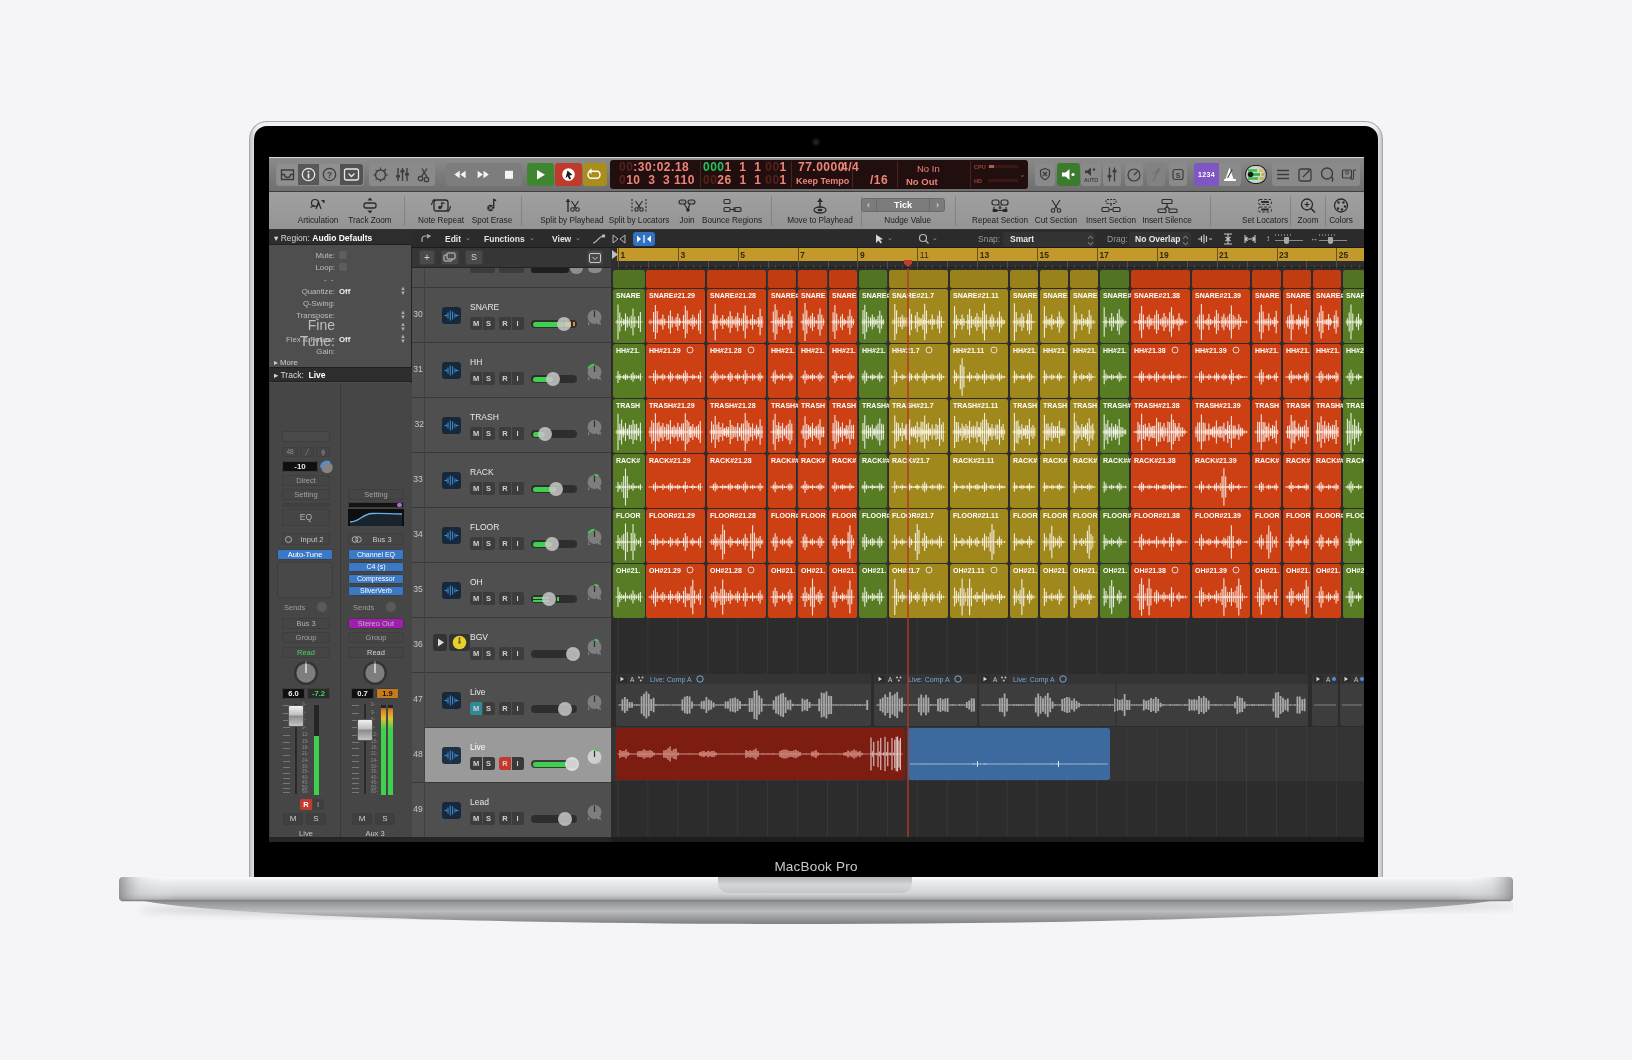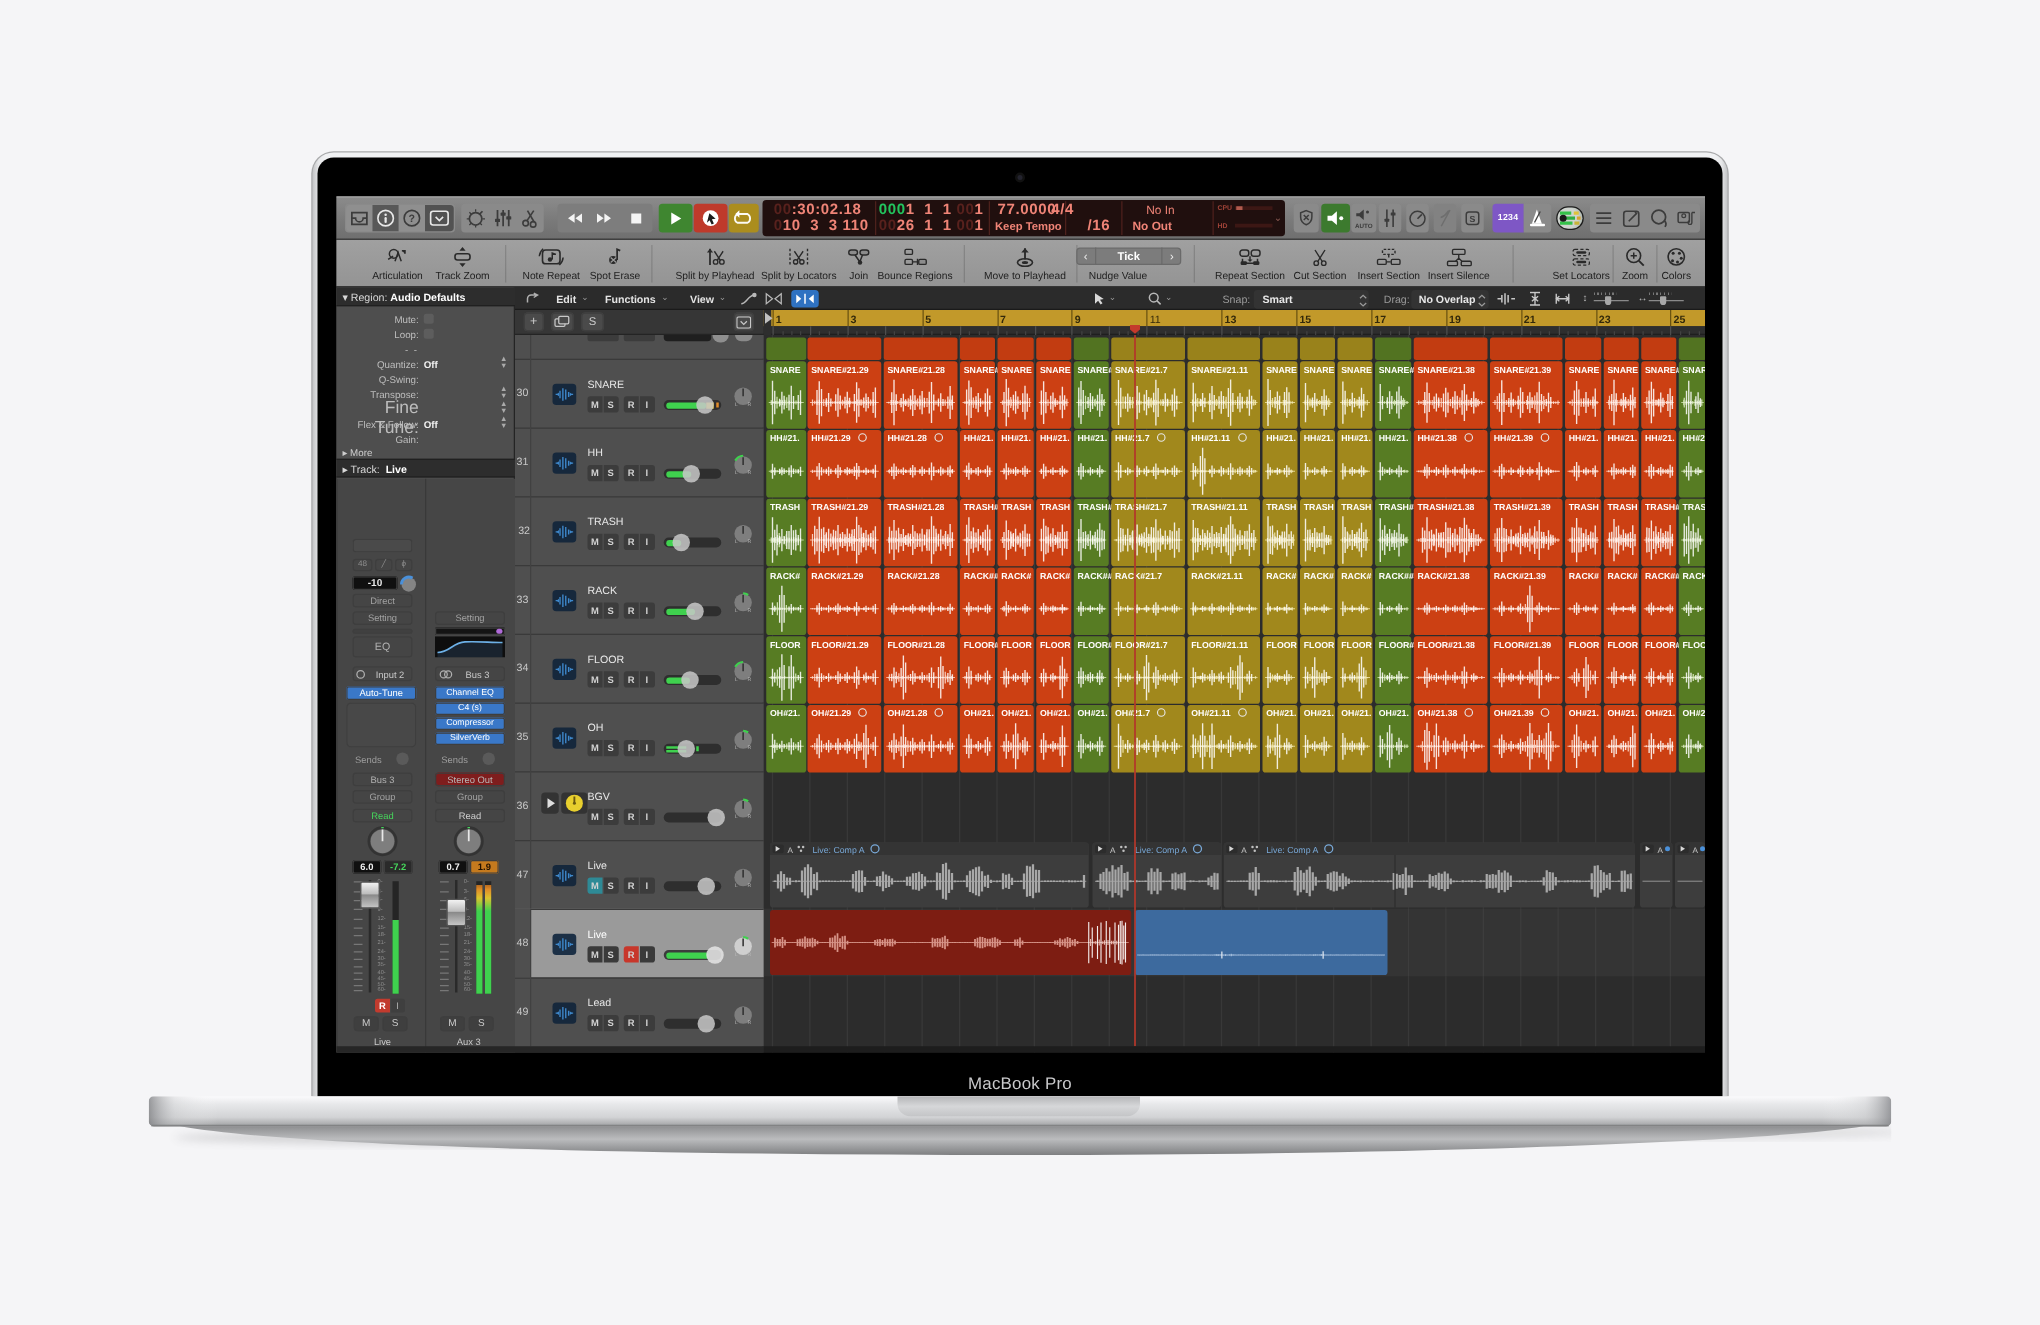--- a/index.html
+++ b/index.html
@@ -374,21 +374,21 @@
     <div class="abs" style="left:502px;top:39px;width:1px;height:30px;background:rgba(50,50,50,0.22);"></div>
     <div class="abs" style="left:592px;top:39px;width:1px;height:30px;background:rgba(50,50,50,0.22);"></div>
     <div class="abs" style="left:686px;top:39px;width:1px;height:30px;background:rgba(50,50,50,0.22);"></div>
     <div class="abs" style="left:941px;top:39px;width:1px;height:30px;background:rgba(50,50,50,0.22);"></div>
     <div class="abs" style="left:1021px;top:39px;width:1px;height:30px;background:rgba(50,50,50,0.22);"></div>
     <div class="abs" style="left:1056px;top:39px;width:1px;height:30px;background:rgba(50,50,50,0.22);"></div>
     <div class="abs" style="left:592px;top:41px;width:84px;height:14px;background:#7c7c7c;border:1px solid #6a6a6a;border-radius:3px;"></div>
     <div class="abs" style="left:592px;top:41px;width:16px;height:14px;border-right:1px solid #6a6a6a;color:#f0f0f0;font-size:9px;text-align:center;line-height:14px;">‹</div>
     <div class="abs" style="left:660px;top:41px;width:16px;height:14px;border-left:1px solid #6a6a6a;color:#f0f0f0;font-size:9px;text-align:center;line-height:14px;">›</div>
     <div class="abs" style="left:608px;top:41px;width:52px;text-align:center;font-size:9px;font-weight:bold;color:#fff;line-height:14px;">Tick</div>
-    <div class="abs" style="left:602px;top:59px;width:60px;text-align:left;font-size:8.2px;color:#1e1e1e;">Nudge Value</div>
+    <div class="abs" style="left:602px;top:59px;width:60px;text-align:right;font-size:8.2px;color:#1e1e1e;">Nudge Value</div>
     <div class="abs" style="left:143px;top:73px;width:952px;height:18px;background:#2b2b2b;border-bottom:1px solid #1a1a1a;"></div>
     <svg class="abs" style="left:150px;top:76px" width="14" height="12">
       <path d="M3 9 v-3 a3 3 0 0 1 3-3 h4 M8 1.5 L11 3 L8 5" fill="none" stroke="#b0b0b0" stroke-width="1.2"></path>
     </svg>
     <div class="abs" style="left:176px;top:77px;font-size:8.5px;color:#e4e4e4;font-weight:bold;white-space:nowrap;">Edit</div>
     <div class="abs" style="left:196px;top:77px;font-size:7px;color:#9a9a9a;font-weight:normal;white-space:nowrap;">⌄</div>
     <div class="abs" style="left:215px;top:77px;font-size:8.5px;color:#e4e4e4;font-weight:bold;white-space:nowrap;">Functions</div>
     <div class="abs" style="left:260px;top:77px;font-size:7px;color:#9a9a9a;font-weight:normal;white-space:nowrap;">⌄</div>
     <div class="abs" style="left:283px;top:77px;font-size:8.5px;color:#e4e4e4;font-weight:bold;white-space:nowrap;">View</div>
     <div class="abs" style="left:306px;top:77px;font-size:7px;color:#9a9a9a;font-weight:normal;white-space:nowrap;">⌄</div>
@@ -557,21 +557,21 @@
       <circle cx="4" cy="4.5" r="2.8" fill="none" stroke="#b0b0b0" stroke-width="1"></circle>
       <circle cx="7.5" cy="4.5" r="2.8" fill="none" stroke="#b0b0b0" stroke-width="1"></circle>
     </svg>
     <div class="abs" style="left:94px;top:378px;width:38px;text-align:center;font-size:7.5px;color:#c8c8c8;">Bus 3</div>
     <div class="abs" style="left:79px;top:392px;width:56px;height:11px;background:#3a78c8;border-radius:2px;color:#fff;font-size:7px;font-weight:normal;text-align:center;line-height:11px;overflow:hidden;box-shadow:inset 0 0 0 1px #3e3e3e;">Channel EQ</div>
     <div class="abs" style="left:79px;top:405px;width:56px;height:10px;background:#3a78c8;border-radius:2px;color:#fff;font-size:7px;font-weight:normal;text-align:center;line-height:10px;overflow:hidden;box-shadow:inset 0 0 0 1px #3e3e3e;">C4 (s)</div>
     <div class="abs" style="left:79px;top:417px;width:56px;height:10px;background:#3a78c8;border-radius:2px;color:#fff;font-size:7px;font-weight:normal;text-align:center;line-height:10px;overflow:hidden;box-shadow:inset 0 0 0 1px #3e3e3e;">Compressor</div>
     <div class="abs" style="left:79px;top:429px;width:56px;height:10px;background:#3a78c8;border-radius:2px;color:#fff;font-size:7px;font-weight:normal;text-align:center;line-height:10px;overflow:hidden;box-shadow:inset 0 0 0 1px #3e3e3e;">SilverVerb</div>
     <div class="abs" style="left:84px;top:446px;font-size:7.5px;color:#9e9e9e;">Sends</div>
     <div class="abs" style="left:117px;top:445px;width:10px;height:10px;border-radius:50%;background:#5a5a5a;"></div>
-    <div class="abs" style="left:79px;top:461px;width:56px;height:11px;background:#7f1d1d;border-radius:3px;color:#b8b8b8;font-size:7.5px;font-weight:normal;text-align:center;line-height:11px;overflow:hidden;box-shadow:inset 0 0 0 1px #3e3e3e;">Stereo Out</div>
+    <div class="abs" style="left:79px;top:461px;width:56px;height:11px;background:#a21caf;border-radius:3px;color:#b8b8b8;font-size:7.5px;font-weight:normal;text-align:center;line-height:11px;overflow:hidden;box-shadow:inset 0 0 0 1px #3e3e3e;">Stereo Out</div>
     <div class="abs" style="left:79px;top:475px;width:56px;height:11px;background:#454545;border-radius:3px;color:#a2a2a2;font-size:7.5px;font-weight:normal;text-align:center;line-height:11px;overflow:hidden;box-shadow:inset 0 0 0 1px #3e3e3e;">Group</div>
     <div class="abs" style="left:79px;top:490px;width:56px;height:11px;background:#454545;border-radius:3px;color:#d0d0d0;font-size:7.5px;font-weight:normal;text-align:center;line-height:11px;overflow:hidden;box-shadow:inset 0 0 0 1px #3e3e3e;">Read</div>
     <svg class="abs" style="left:93px;top:503px" width="26" height="26">
       <circle cx="13" cy="13" r="11" fill="none" stroke="#333" stroke-width="2"></circle>
       <circle cx="13" cy="13" r="9.5" fill="#7e7e7e"></circle>
       <path d="M13 13 V3.5" stroke="#e8e8e8" stroke-width="1.4"></path>
       <path d="M13 2.5 v-1" stroke="#46d65c" stroke-width="2"></path>
     </svg>
     <div class="abs" style="left:82px;top:531px;width:23px;height:11px;background:#101010;border-radius:2px;color:#f0f0f0;font-size:7.5px;font-weight:bold;text-align:center;line-height:11px;overflow:hidden;box-shadow:inset 0 0 0 1px #3e3e3e;">0.7</div>
     <div class="abs" style="left:107px;top:531px;width:23px;height:11px;background:#c57a1e;border-radius:2px;color:#201000;font-size:7.5px;font-weight:bold;text-align:center;line-height:11px;overflow:hidden;box-shadow:inset 0 0 0 1px #3e3e3e;">1.9</div>

